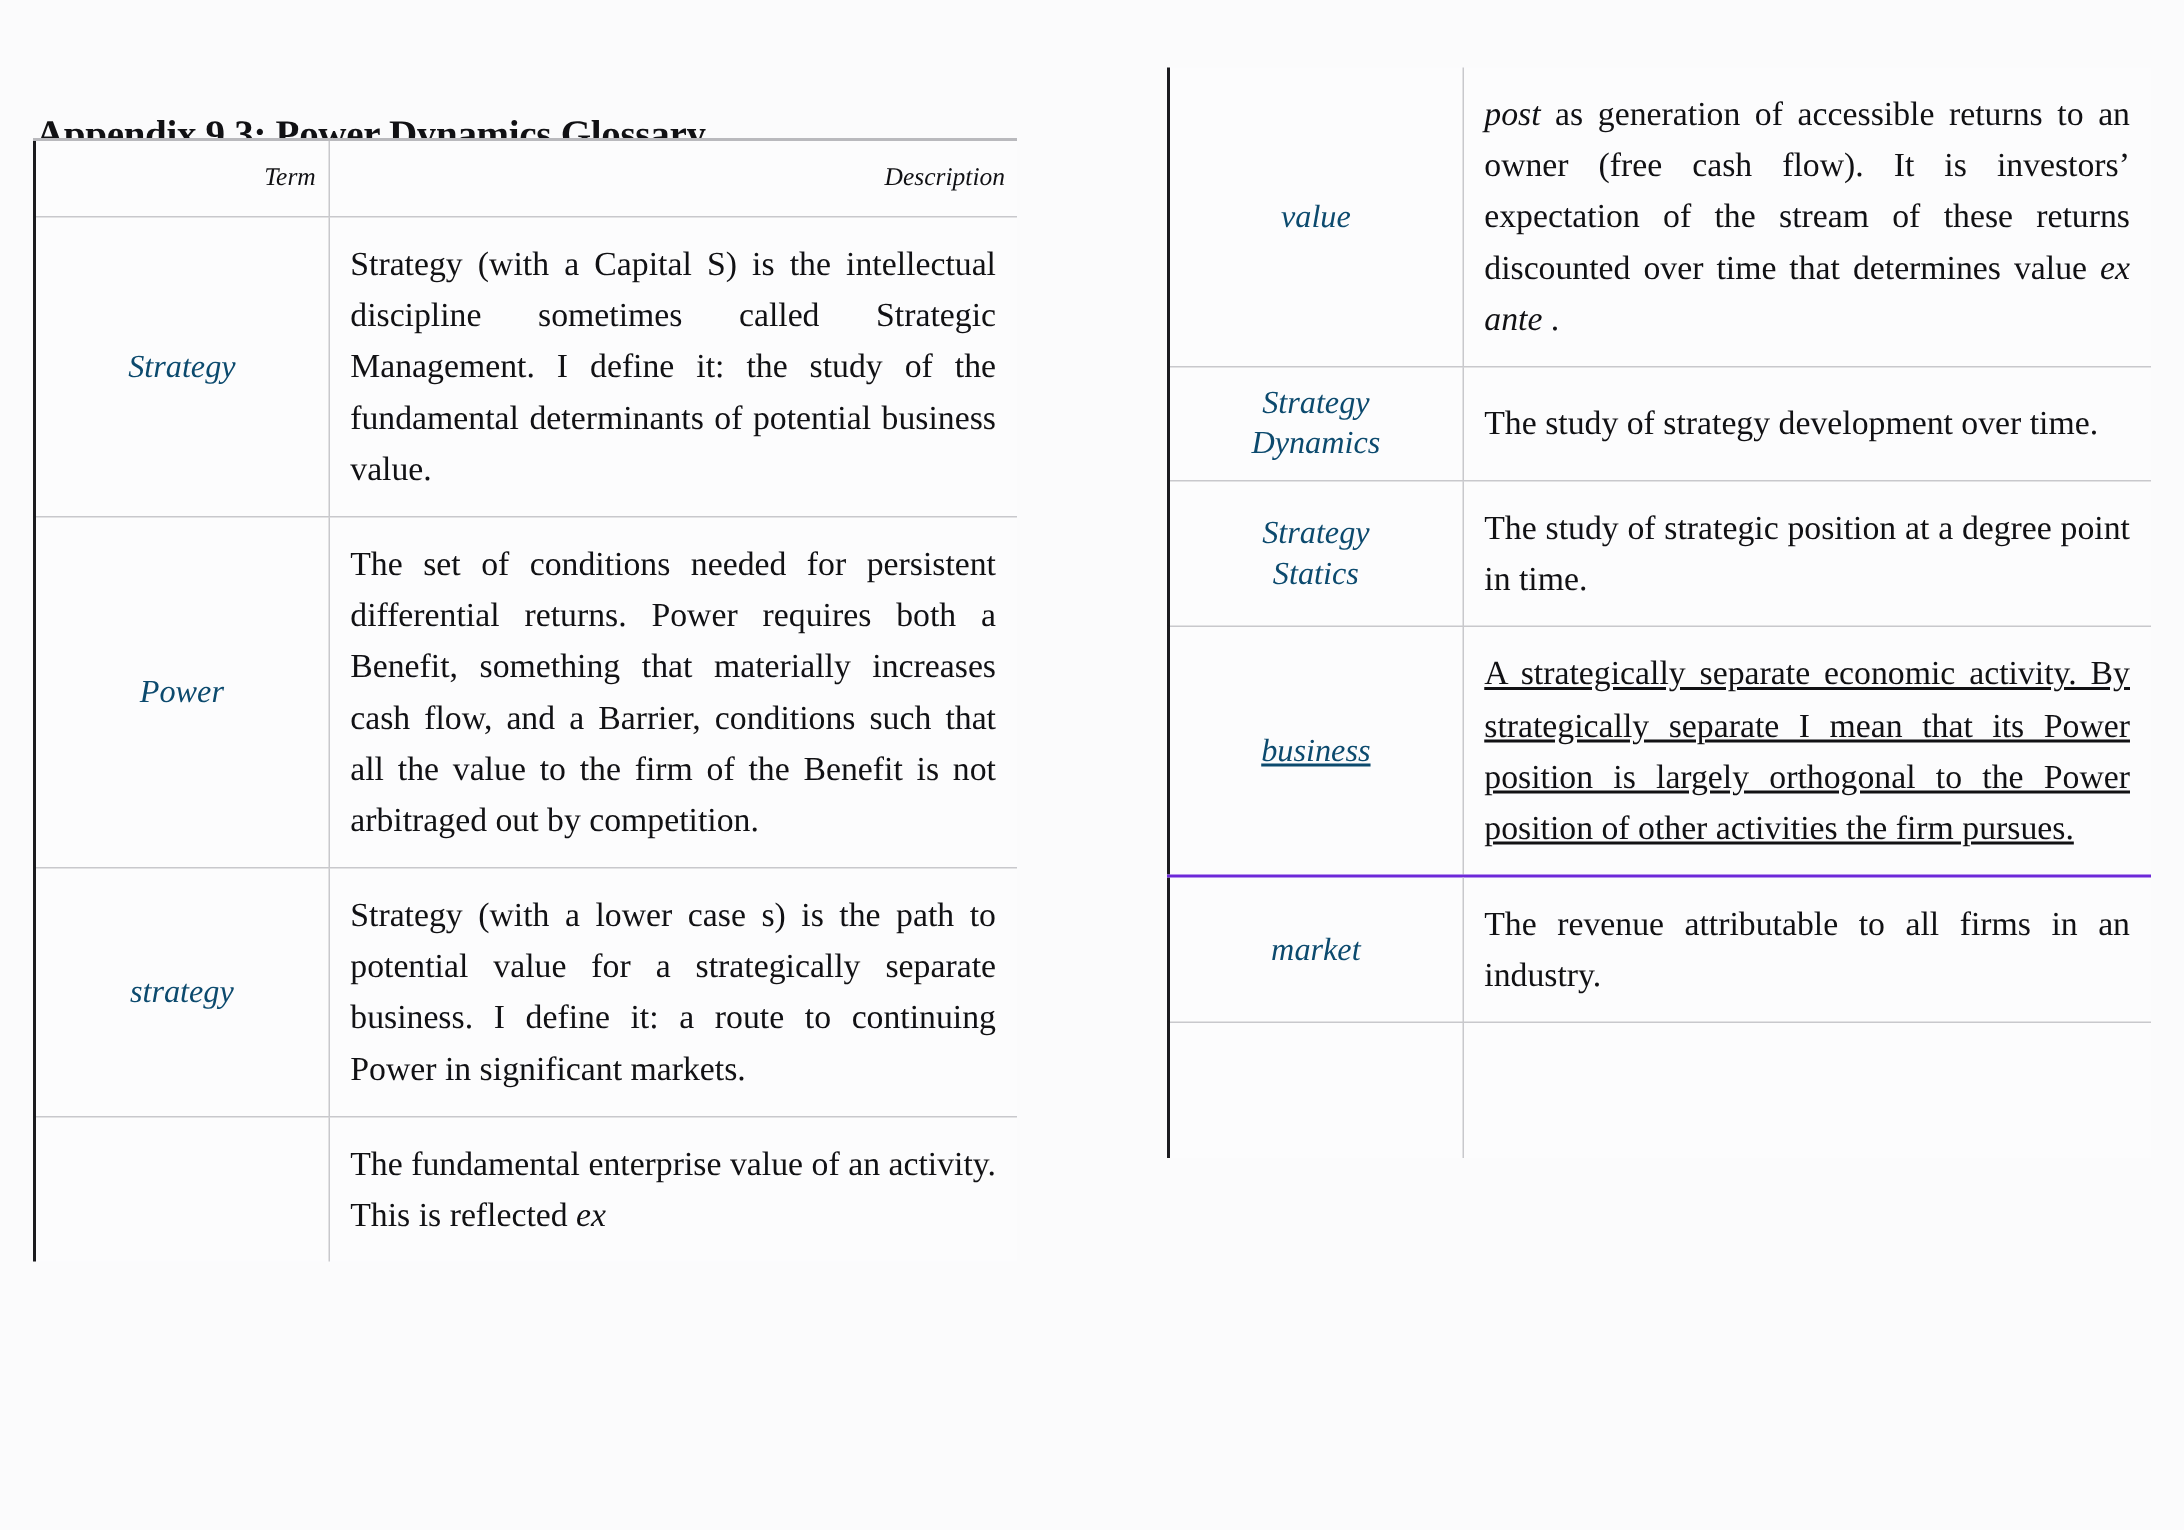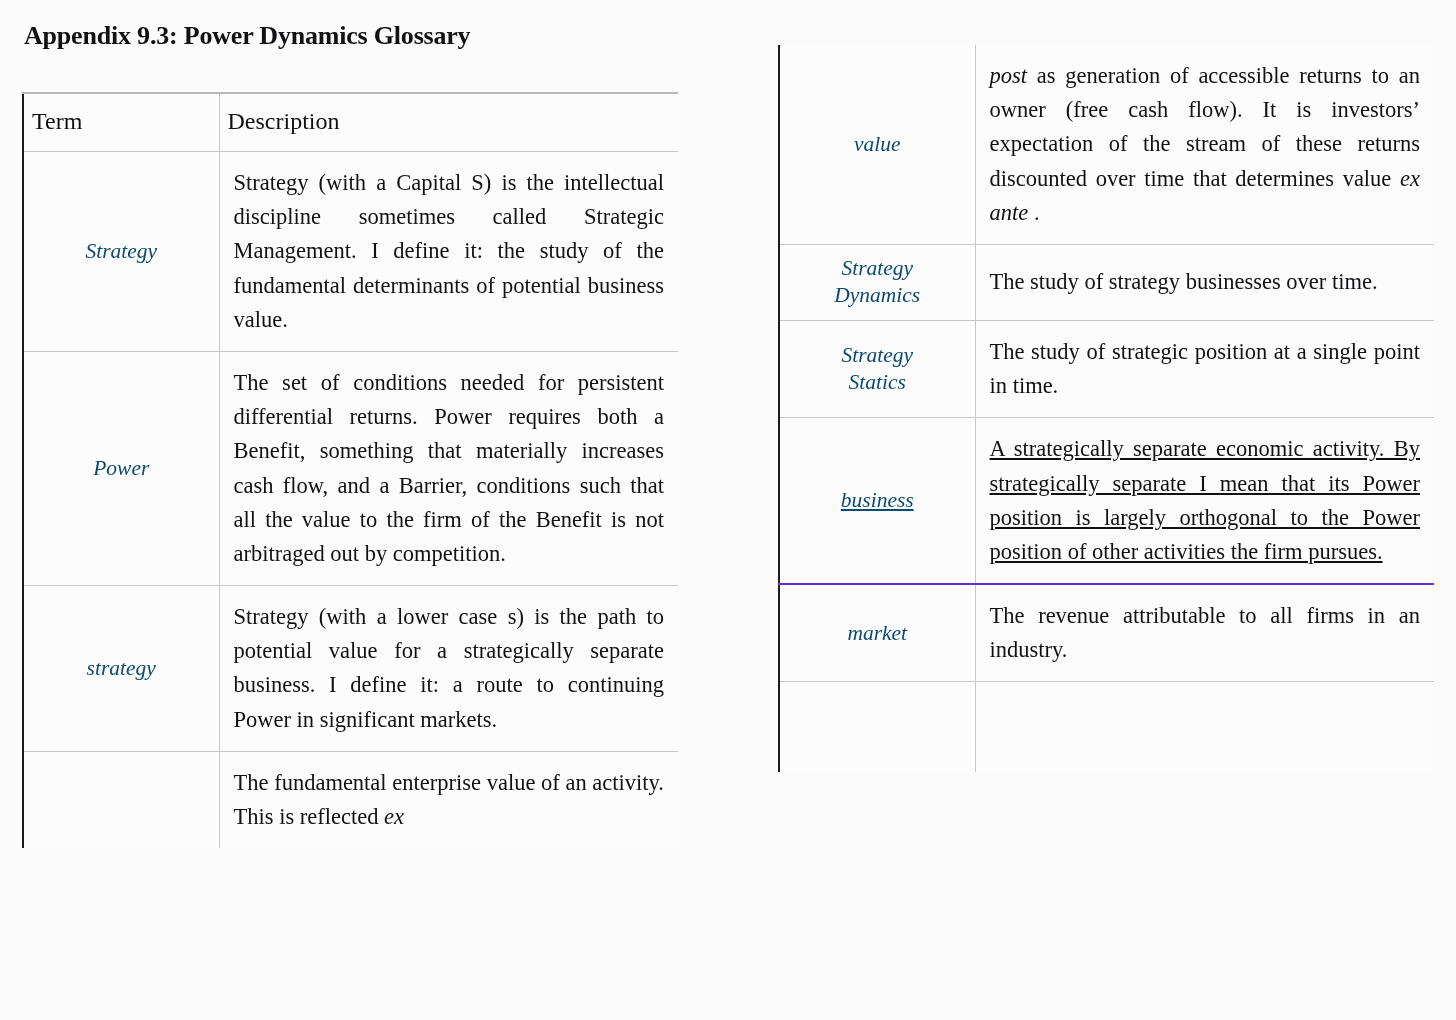--- a/index.html
+++ b/index.html
@@ -30,21 +30,21 @@
     height: 1020px;
     overflow: hidden;
   }
   .appendix-title {
     font-family: "Liberation Serif", "DejaVu Serif", serif;
     font-weight: bold;
     font-size: 26px;
     letter-spacing: -0.2px;
     line-height: 1.1;
     margin: 0;
-    padding: 22px 0 0 2px;
+    padding: 76px 0 0 2px;
     color: #111114;
     white-space: nowrap;
   }
 
   .tbl {
     border-collapse: collapse;
     table-layout: fixed;
     background: #fcfcfd;
   }
 
@@ -102,23 +102,24 @@
     text-align-last: left;
     font-size: 22.5px;
     line-height: 1.52;
     padding: 14px 14px 14px 14px;
     color: #111114;
     hyphens: none;
   }
   .cell-desc i { font-style: italic; }
 
   .hdr th {
+    font-style: italic;
     font-weight: normal;
-    font-size: 24px;
-    text-align: left;
+    font-size: 17px;
+    text-align: right;
     padding: 14px 8px 16px 8px;
     color: #111114;
   }
 
   
   .row-clipped td {
     border-bottom: none;
   }
   .hard-rule td {
     border-bottom: 2px solid #6d28d9;
@@ -182,28 +183,28 @@
       <tbody>
         <tr>
           <td class="cell-term">value</td>
           <td class="cell-desc"><i>post</i> as generation of accessible returns to an owner (free cash flow). It is investors’ expectation of the stream of these returns discounted over time that determines value <i>ex ante</i> .</td>
         </tr>
         <tr>
           <td class="cell-term">
             <span class="term-stack">Strategy</span>
             <span class="term-stack">Dynamics</span>
           </td>
-          <td class="cell-desc">The study of strategy businesses over time.</td>
+          <td class="cell-desc">The study of strategy development over time.</td>
         </tr>
         <tr>
           <td class="cell-term">
             <span class="term-stack">Strategy</span>
             <span class="term-stack">Statics</span>
           </td>
-          <td class="cell-desc">The study of strategic position at a single point in time.</td>
+          <td class="cell-desc">The study of strategic position at a degree point in time.</td>
         </tr>
         <tr class="hard-rule">
           <td class="cell-term">business</td>
           <td class="cell-desc">A strategically separate economic activity. By strategically separate I mean that its Power position is largely orthogonal to the Power position of other activities the firm pursues.</td>
         </tr>
         <tr>
           <td class="cell-term">market</td>
           <td class="cell-desc">The revenue attributable to all firms in an industry.</td>
         </tr>
         <tr class="row-empty">

